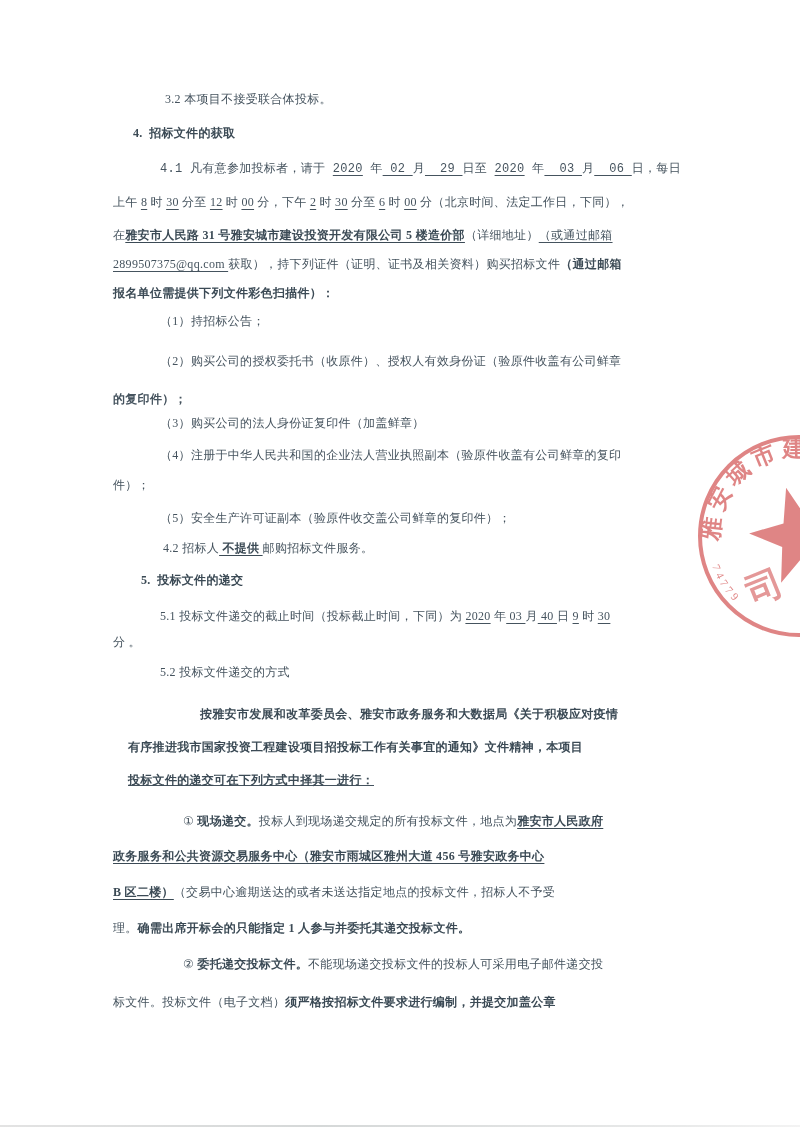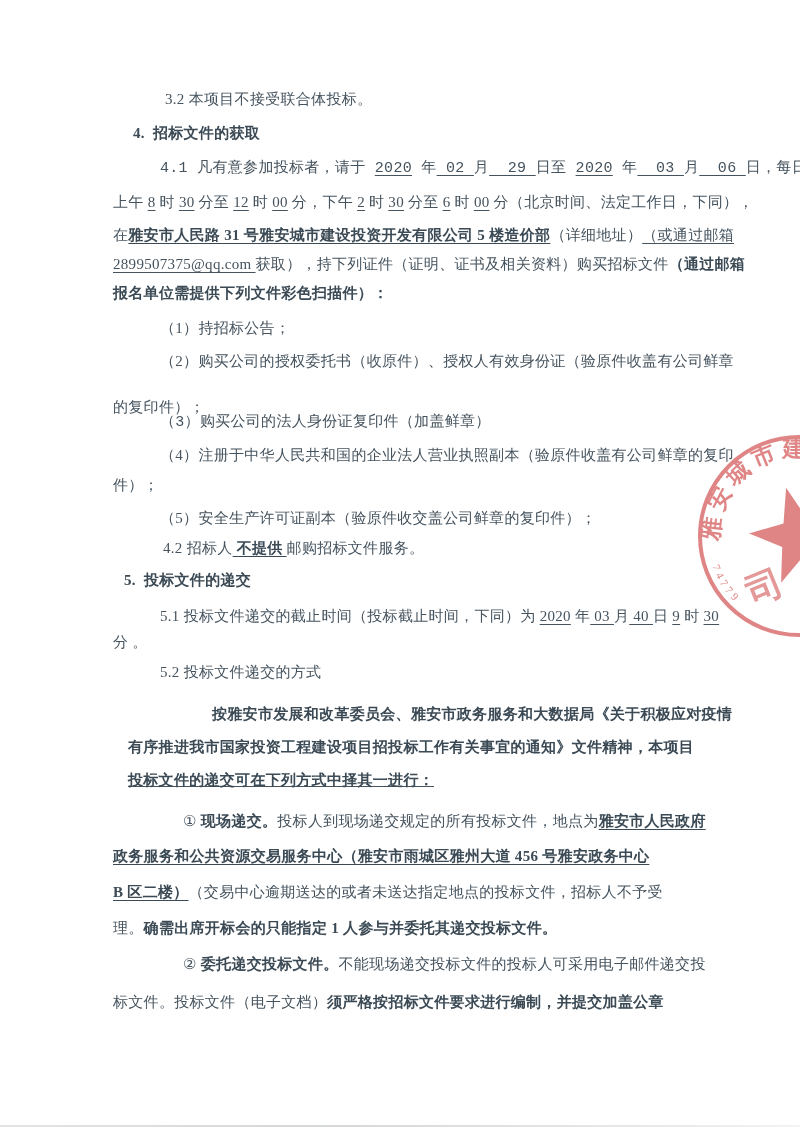--- a/index.html
+++ b/index.html
@@ -6,21 +6,21 @@
   .page{
     position:relative;
     width:800px;
     height:1131px;
     background:#ffffff;
     overflow:hidden;
     font-family:"Liberation Serif","DejaVu Serif",serif;
   }
   .line{
     position:absolute;
-    font-size:15px;
+    font-size:12px;
     line-height:22px;
     color:#45535e;
     white-space:pre;
     letter-spacing:0.3px;
   }
   .line .b{font-weight:700;color:#3b4a55;}
   .line .u{text-decoration:underline;text-underline-offset:3px;text-decoration-thickness:1.2px;}
   .stamp{
     position:absolute;
     left:689px;
@@ -57,33 +57,33 @@
   </svg>
 
   <div class="scan-edge"></div>
 <div class="line" style="left: 165px; top: 88px;"><span>3.2 本项目不接受联合体投标。</span></div>
     <div class="line" style="left: 133px; top: 122px;"><span class="b">4.  招标文件的获取</span></div>
     <div class="line" style="left: 160px; top: 158px; font-family: Liberation Mono, monospace;"><span>4.1 凡有意参加投标者，请于 </span><span class="u">2020</span><span> 年</span><span class="u"> 02 </span><span>月</span><span class="u">  29 </span><span>日至 </span><span class="u">2020</span><span> 年</span><span class="u">  03 </span><span>月</span><span class="u">  06 </span><span>日，每日</span></div>
     <div class="line" style="left: 113px; top: 191px;"><span>上午 </span><span class="u">8</span><span> 时 </span><span class="u">30</span><span> 分至 </span><span class="u">12</span><span> 时 </span><span class="u">00</span><span> 分，下午 </span><span class="u">2</span><span> 时 </span><span class="u">30</span><span> 分至 </span><span class="u">6</span><span> 时 </span><span class="u">00</span><span> 分（北京时间、法定工作日，下同），</span></div>
     <div class="line" style="left: 113px; top: 224px;"><span>在</span><span class="b u">雅安市人民路 31 号雅安城市建设投资开发有限公司 5 楼造价部</span><span>（详细地址）</span><span class="u">（或通过邮箱</span></div>
     <div class="line" style="left: 113px; top: 253px;"><span class="u">2899507375@qq.com </span><span>获取），持下列证件（证明、证书及相关资料）购买招标文件</span><span class="b">（通过邮箱</span></div>
     <div class="line" style="left: 113px; top: 282px;"><span class="b">报名单位需提供下列文件彩色扫描件）：</span></div>
-    <div class="line" style="left: 160px; top: 317px;"><span>（1）持招标公告；</span></div>
+    <div class="line" style="left: 160px; top: 310px;"><span>（1）持招标公告；</span></div>
     <div class="line" style="left: 160px; top: 350px;"><span>（2）购买公司的授权委托书（收原件）、授权人有效身份证（验原件收盖有公司鲜章</span></div>
-    <div class="line" style="left: 113px; top: 396px;"><span>的复印件）；</span></div>
-    <div class="line" style="left: 160px; top: 412px; font-family: Liberation Mono, monospace;"><span>（3）购买公司的法人身份证复印件（加盖鲜章）</span></div>
+    <div class="line" style="left: 113px; top: 388px; font-weight: bold;"><span>的复印件）；</span></div>
+    <div class="line" style="left: 160px; top: 412px;"><span>（3）购买公司的法人身份证复印件（加盖鲜章）</span></div>
     <div class="line" style="left: 160px; top: 444px;"><span>（4）注册于中华人民共和国的企业法人营业执照副本（验原件收盖有公司鲜章的复印</span></div>
     <div class="line" style="left: 113px; top: 474px;"><span>件）；</span></div>
     <div class="line" style="left: 160px; top: 507px;"><span>（5）安全生产许可证副本（验原件收交盖公司鲜章的复印件）；</span></div>
     <div class="line" style="left: 163px; top: 537px;"><span>4.2 招标人</span><span class="b u"> 不提供 </span><span>邮购招标文件服务。</span></div>
-    <div class="line" style="left: 124px; top: 569px;"><span class="b">5.  投标文件的递交</span></div>
+    <div class="line" style="left: 141px; top: 569px;"><span class="b">5.  投标文件的递交</span></div>
     <div class="line" style="left: 160px; top: 605px;"><span>5.1 投标文件递交的截止时间（投标截止时间，下同）为 </span><span class="u">2020</span><span> 年</span><span class="u"> 03 </span><span>月</span><span class="u"> 40 </span><span>日 </span><span class="u">9</span><span> 时 </span><span class="u">30</span></div>
     <div class="line" style="left: 113px; top: 631px;"><span>分 。</span></div>
     <div class="line" style="left: 160px; top: 661px;"><span>5.2 投标文件递交的方式</span></div>
-    <div class="line" style="left: 212px; top: 703px;"><span class="b">按雅安市发展和改革委员会、雅安市政务服务和大数据局《关于积极应对疫情</span></div>
+    <div class="line" style="left: 200px; top: 703px;"><span class="b">按雅安市发展和改革委员会、雅安市政务服务和大数据局《关于积极应对疫情</span></div>
     <div class="line" style="left: 128px; top: 736px;"><span class="b">有序推进我市国家投资工程建设项目招投标工作有关事宜的通知》文件精神，本项目</span></div>
     <div class="line" style="left: 128px; top: 769px; text-decoration: underline;"><span class="b">投标文件的递交可在下列方式中择其一进行：</span></div>
     <div class="line" style="left: 183px; top: 810px; font-family: Liberation Serif, serif;"><span>① </span><span class="b">现场递交。</span><span>投标人到现场递交规定的所有投标文件，地点为</span><span class="b u">雅安市人民政府</span></div>
     <div class="line" style="left: 113px; top: 845px;"><span class="b u">政务服务和公共资源交易服务中心（雅安市雨城区雅州大道 456 号雅安政务中心</span></div>
     <div class="line" style="left: 113px; top: 881px;"><span class="b u">B 区二楼）</span><span>（交易中心逾期送达的或者未送达指定地点的投标文件，招标人不予受</span></div>
     <div class="line" style="left: 113px; top: 917px;"><span>理。</span><span class="b">确需出席开标会的只能指定 1 人参与并委托其递交投标文件。</span></div>
     <div class="line" style="left: 183px; top: 953px;"><span>② </span><span class="b">委托递交投标文件。</span><span>不能现场递交投标文件的投标人可采用电子邮件递交投</span></div>
     <div class="line" style="left: 113px; top: 991px;"><span>标文件。投标文件（电子文档）</span><span class="b">须严格按招标文件要求进行编制，并提交加盖公章</span></div>
   </div>
 

